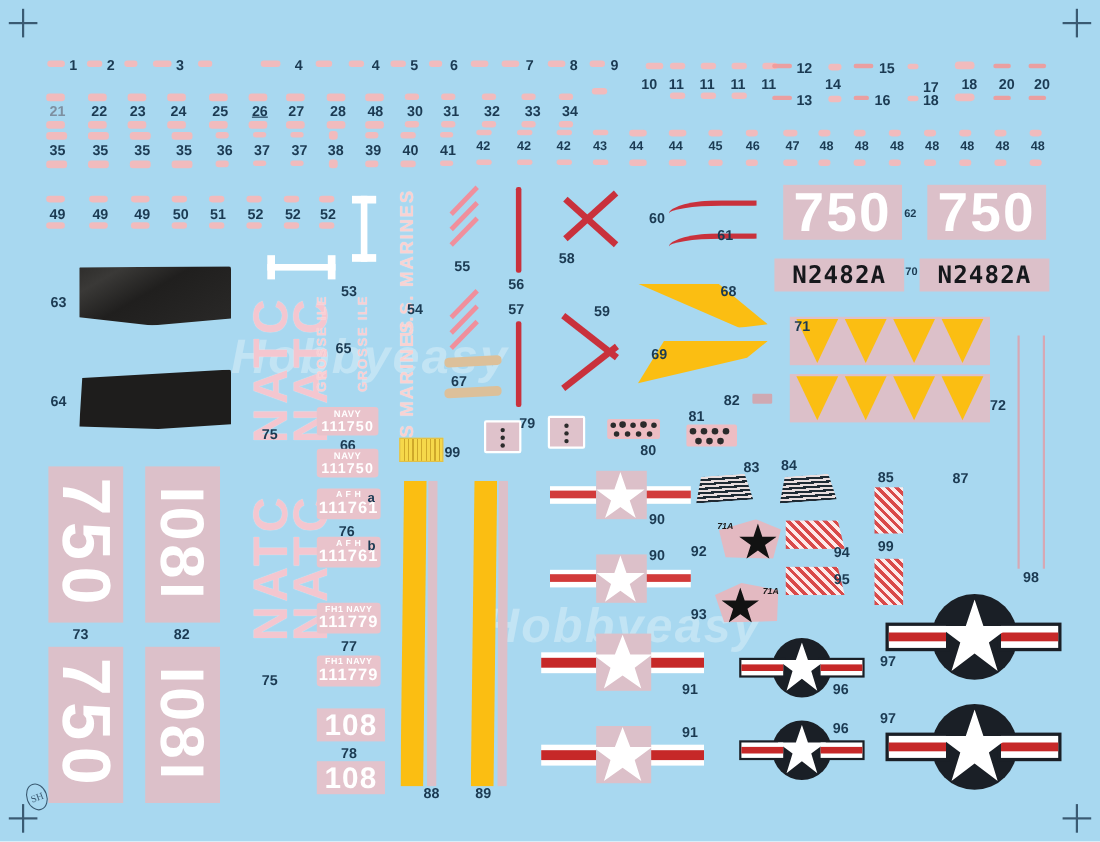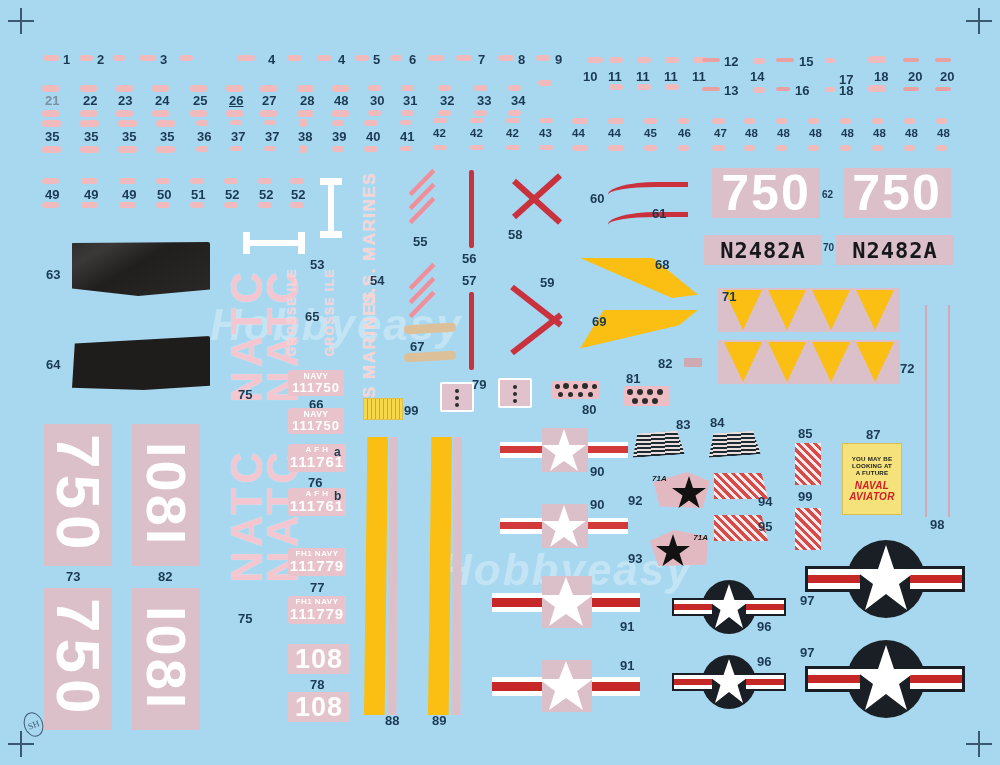--- a/index.html
+++ b/index.html
@@ -552,27 +552,20 @@
   <div class="lbl" style="left:798px;top:427px;">85</div>
   <div class="hatch" style="left:795px;top:508px;width:26px;height:42px;"></div>
   <div class="lbl" style="left:798px;top:490px;">99</div>
 
   <div class="hatch" style="left:714px;top:473px;width:54px;height:26px;clip-path:polygon(0 0,88% 0,100% 100%,0 100%);"></div>
   <div class="lbl" style="left:758px;top:495px;">94</div>
   <div class="hatch" style="left:714px;top:515px;width:54px;height:26px;clip-path:polygon(0 0,88% 0,100% 100%,0 100%);"></div>
   <div class="lbl" style="left:758px;top:520px;">95</div>
 
   <div class="lbl" style="left:866px;top:428px;">87</div>
-  <div class="poster" style="left:842px;top:443px;width:60px;height:72px;">
-    <div class="l1">YOU MAY BE</div>
-    <div class="l1">LOOKING AT</div>
-    <div class="l1">A FUTURE</div>
-    <div class="l2" style="margin-top:3px;">NAVAL</div>
-    <div class="l2">AVIATOR</div>
-  </div>
 
   <div class="yel" style="left:364px;top:437px;width:24px;height:278px;clip-path:polygon(14% 0,100% 0,86% 100%,0 100%);"></div>
   <div style="position:absolute;left:388px;top:437px;width:10px;height:278px;background:#dcc0c9;clip-path:polygon(14% 0,100% 0,86% 100%,0 100%);"></div>
   <div class="lbl" style="left:385px;top:714px;">88</div>
 
   <div class="yel" style="left:428px;top:437px;width:24px;height:278px;clip-path:polygon(14% 0,100% 0,86% 100%,0 100%);"></div>
   <div style="position:absolute;left:452px;top:437px;width:10px;height:278px;background:#dcc0c9;clip-path:polygon(14% 0,100% 0,86% 100%,0 100%);"></div>
   <div class="lbl" style="left:432px;top:714px;">89</div>
 
   <div style="position:absolute;left:500px;top:428px;width:128px;height:44px;">

